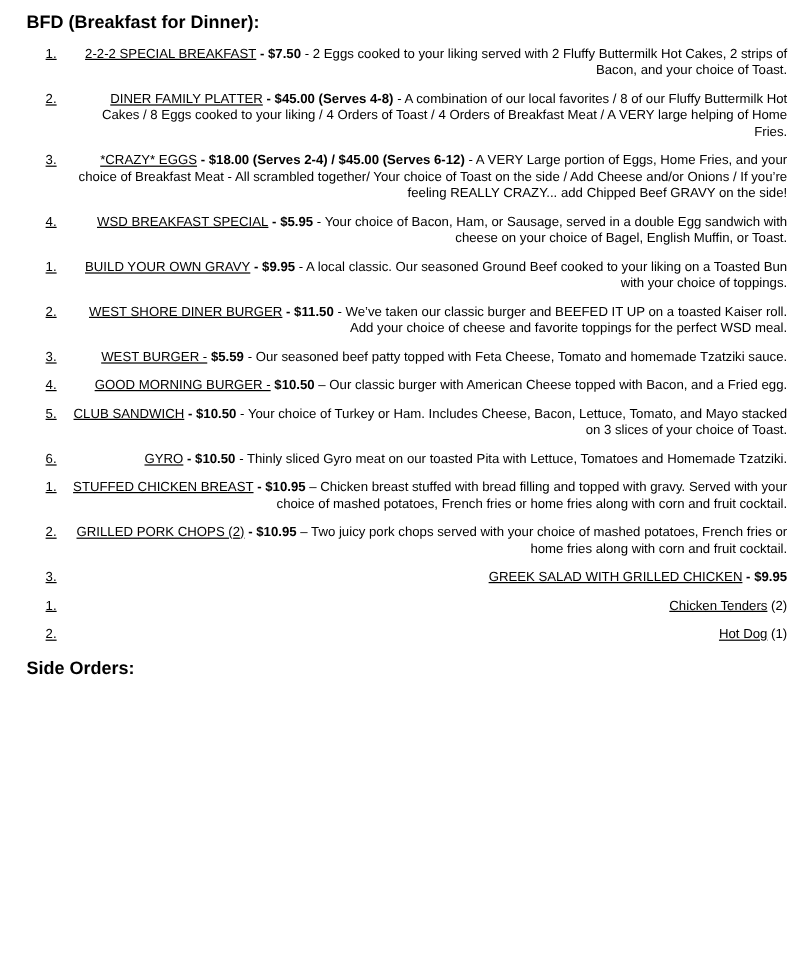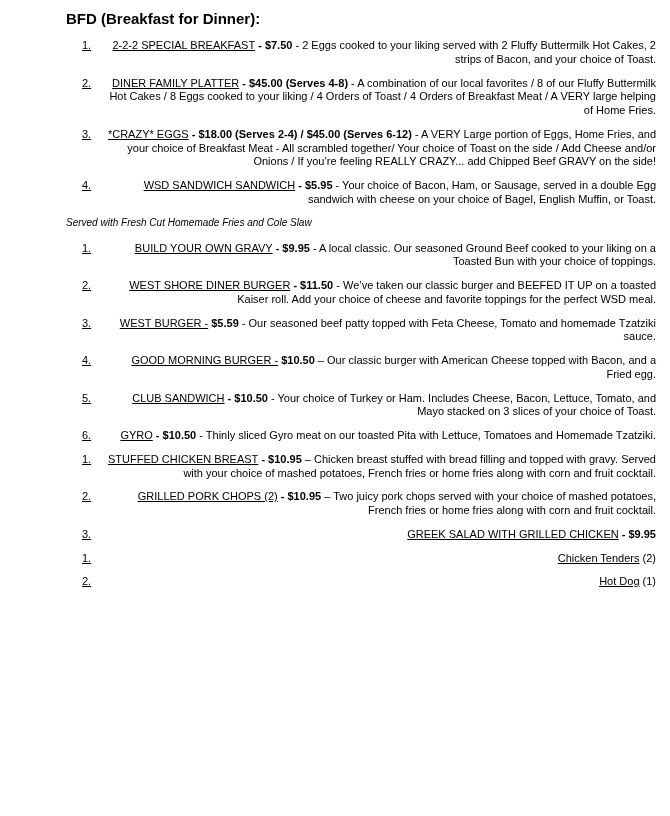--- a/index.html
+++ b/index.html
@@ -4,21 +4,21 @@
 <style>
   * { box-sizing: border-box; }
   html, body { margin: 0; padding: 0; }
   body {
     width: 670px;
     min-height: 816px;
     background: #ffffff;
     color: #000000;
     font-family: "Liberation Sans", "DejaVu Sans", sans-serif;
   }
-  .page { padding: 10px 14px 10px 22px; margin-left: 44px; }
+  .page { padding: 10px 14px 10px 22px; }
   section { display: block; }
   .heading {
     font-size: 15px;
     font-weight: 700;
     margin: 12px 0 12px 0;
     color: #000;
   }
   section:first-of-type .heading { margin-top: 0; }
   .note {
     font-size: 10px;
@@ -62,27 +62,26 @@
       <li class="menu-item">
         <span class="num">2.</span>
         <span class="itext"><span class="name">DINER FAMILY PLATTER</span><span class="price"> - $45.00 (Serves 4-8)</span><span class="desc"> - A combination of our local favorites / 8 of our Fluffy Buttermilk Hot Cakes / 8 Eggs cooked to your liking / 4 Orders of Toast / 4 Orders of Breakfast Meat / A VERY large helping of Home Fries.</span></span>
       </li>
       <li class="menu-item">
         <span class="num">3.</span>
         <span class="itext"><span class="name">*CRAZY* EGGS</span><span class="price"> - $18.00 (Serves 2-4) / $45.00 (Serves 6-12)</span><span class="desc"> - A VERY Large portion of Eggs, Home Fries, and your choice of Breakfast Meat - All scrambled together/ Your choice of Toast on the side / Add Cheese and/or Onions / If you’re feeling REALLY CRAZY... add Chipped Beef GRAVY on the side!</span></span>
       </li>
       <li class="menu-item">
         <span class="num">4.</span>
-        <span class="itext"><span class="name">WSD SANDWICH SANDWICH</span><span class="price"> - $5.95</span><span class="desc"> - Your choice of Bacon, Ham, or Sausage, served in a double Egg sandwich with cheese on your choice of Bagel, English Muffin, or Toast.</span></span>
+        <span class="itext"><span class="name">WSD BREAKFAST SPECIAL</span><span class="price"> - $5.95</span><span class="desc"> - Your choice of Bacon, Ham, or Sausage, served in a double Egg sandwich with cheese on your choice of Bagel, English Muffin, or Toast.</span></span>
       </li>
     </ol>
   </section>
 
   <section>
-    <p class="note">Served with Fresh Cut Homemade Fries and Cole Slaw</p>
     <ol class="items">
       <li class="menu-item">
         <span class="num">1.</span>
         <span class="itext"><span class="name">BUILD YOUR OWN GRAVY</span><span class="price"> - $9.95</span><span class="desc"> - A local classic. Our seasoned Ground Beef cooked to your liking on a Toasted Bun with your choice of toppings.</span></span>
       </li>
       <li class="menu-item">
         <span class="num">2.</span>
         <span class="itext"><span class="name">WEST SHORE DINER BURGER</span><span class="price"> - $11.50</span><span class="desc"> - We’ve taken our classic burger and BEEFED IT UP on a toasted Kaiser roll. Add your choice of cheese and favorite toppings for the perfect WSD meal.</span></span>
       </li>
       <li class="menu-item">
@@ -128,15 +127,16 @@
         <span class="itext"><span class="name">Chicken Tenders</span><span class="price"></span><span class="desc"> (2)</span></span>
       </li>
       <li class="menu-item">
         <span class="num">2.</span>
         <span class="itext"><span class="name">Hot Dog</span><span class="price"></span><span class="desc"> (1)</span></span>
       </li>
     </ol>
   </section>
 
   <section>
+    <h2 class="heading">Side Orders:</h2>
   </section>
 
 </div>
 
 </body></html>

